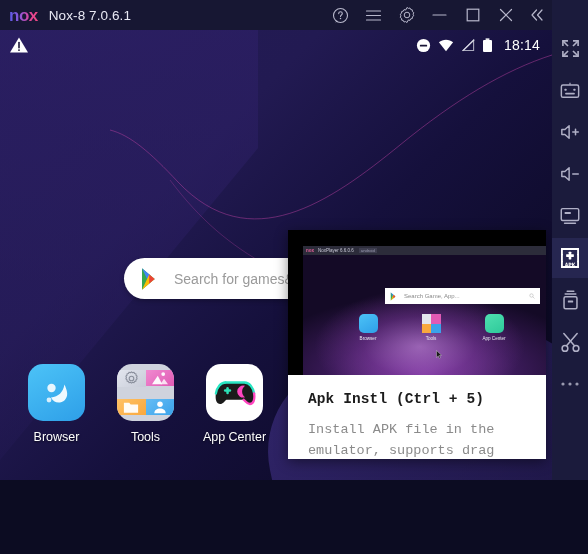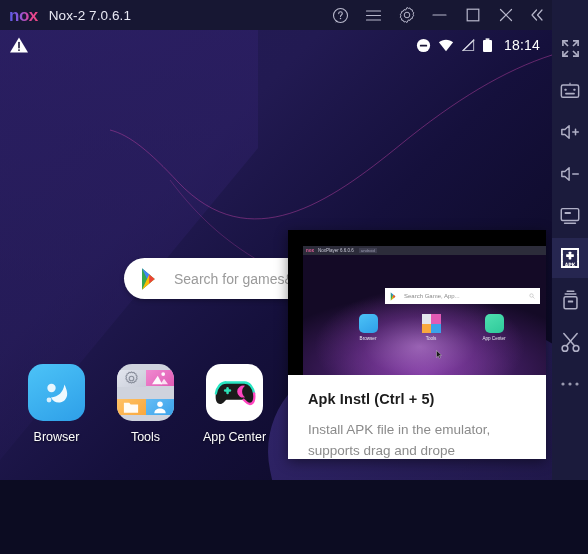--- a/index.html
+++ b/index.html
@@ -168,21 +168,21 @@
   .pv-mag { margin-left: auto; margin-right: 5px; }
   .pv-apps { position: absolute; left: 50px; top: 68px; display: flex; gap: 33px; }
   .pv-app { display: flex; flex-direction: column; align-items: center; width: 30px; }
   .pv-ico { width: 19px; height: 19px; border-radius: 5px; }
   .pv-ico.b { background: linear-gradient(150deg,#4cc3f7,#2e9fe8); }
   .pv-ico.t { background:#cfd3dd; display:grid; grid-template-columns:1fr 1fr; grid-template-rows:1fr 1fr; }
   .pv-ico.a { background: linear-gradient(150deg,#4fe0b0,#2ec99a); }
   .pv-lbl { font-size: 4.6px; color:#e9e9f0; margin-top: 3px; white-space: nowrap; }
   .pv-cursor { position:absolute; left: 133px; top: 104px; }
 
-  .tt-body { padding: 16px 28px 0 20px; }
+  .tt-body { padding: 16px 28px 0 20px; font-family: Liberation Mono, monospace; }
   .tt-title { font-size: 14.5px; font-weight: bold; color: #1c1c1c; letter-spacing: .1px; }
   .tt-desc {
     margin-top: 13px; font-size: 13.5px; color: #8b8b8b;
     line-height: 1.55;
   }
 
   
   .sidebar {
     position: absolute; right: 0; top: 0;
     width: 36px; height: 554px;
@@ -197,21 +197,21 @@
   .sb-item.active { background: #262650; }
   .sb-item svg { display: block; }
 </style>
 </head>
 <body>
 
 <div id="app">
 
   <div class="titlebar">
     <div class="logo">nox</div>
-    <div class="win-title">Nox-2 7.0.6.1</div>
+    <div class="win-title">Nox-8 7.0.6.1</div>
 
     <div class="tb-right">
       <div class="tb-btn">
         <svg width="17" height="17" viewBox="0 0 17 17">
             <path d="M8.5 1.5a7 7 0 1 0 0 14 7 7 0 0 0 0-14z" fill="none" stroke="#b8b8cc" stroke-width="1.1"></path>
             <path d="M4.8 13.3l-1.5 2.2 2.6-1.1z" fill="#b8b8cc"></path>
             <path d="M6.7 6.6c0-1 .8-1.8 1.8-1.8s1.8.8 1.8 1.8c0 1.4-1.8 1.3-1.8 2.8" fill="none" stroke="#b8b8cc" stroke-width="1.1" stroke-linecap="round"></path>
             <circle cx="8.5" cy="11.6" r=".75" fill="#b8b8cc"></circle>
           </svg>
       </div>

